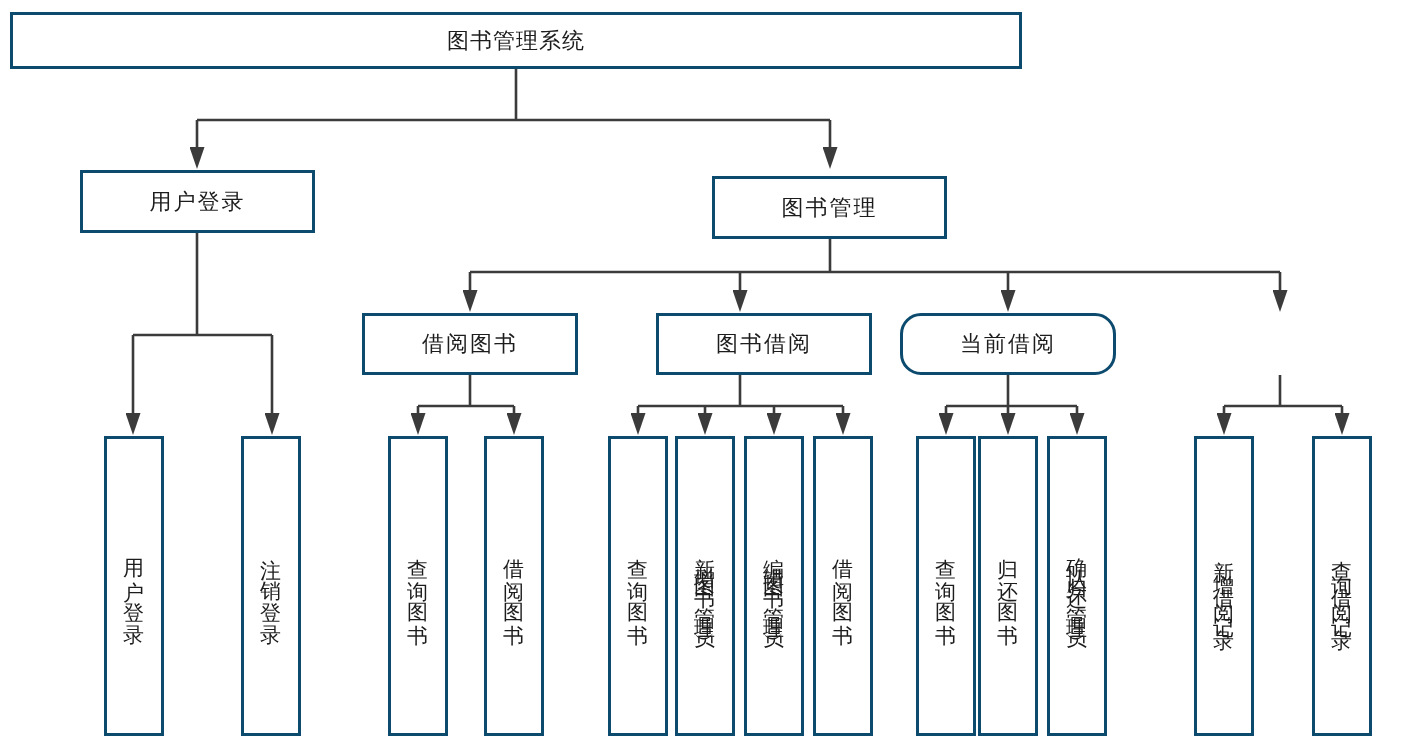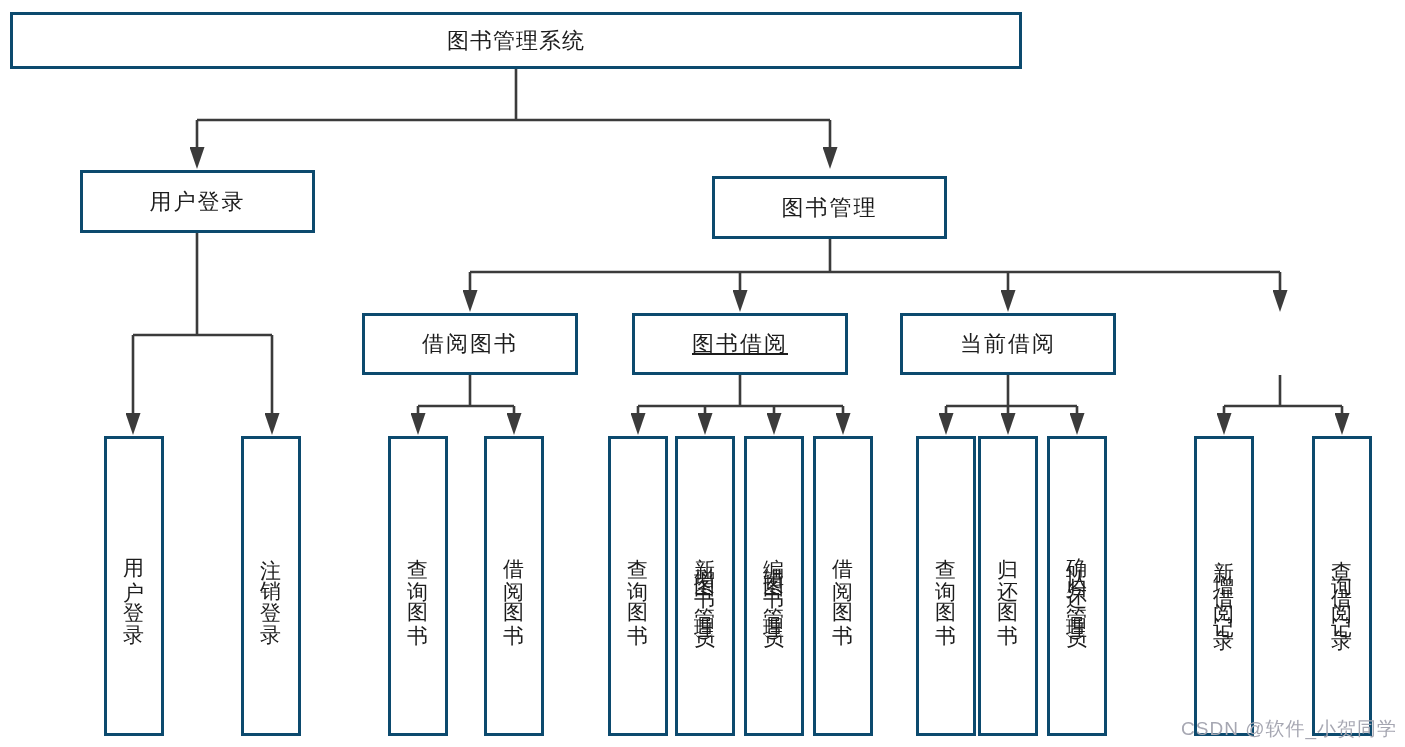--- a/index.html
+++ b/index.html
@@ -92,22 +92,22 @@
       <line x1="1342" y1="406" x2="1342" y2="416" marker-end="url(#arw)"></line>
     </g>
   </svg>
 
   <div class="box root">图书管理系统</div>
 
   <div class="box lvl2" style="left:80px;">用户登录</div>
   <div class="box lvl2" style="left:712px;margin-top:6px;">图书管理</div>
 
   <div class="box lvl3" style="left:362px;">借阅图书</div>
-  <div class="box lvl3" style="left:632px;text-decoration:underline;">图书借阅</div>
-  <div class="box lvl3" style="left:900px;">当前借阅</div>
+  <div class="box lvl3" style="left:656px;">图书借阅</div>
+  <div class="box lvl3" style="left:900px;border-radius:21px;">当前借阅</div>
 
   <div class="box leaf sp4" style="left:104px;">
     <span>用户登录</span>
   </div>
   <div class="box leaf sp4" style="left:241px;">
     <span>注销登录</span>
   </div>
 
   <div class="box leaf sp4" style="left:388px;">
     <span>查询图书</span>
@@ -139,15 +139,14 @@
     <span>确认归还（管理员）</span>
   </div>
 
   <div class="box leaf sp6" style="left:1194px;">
     <span>新增借阅记录</span>
   </div>
   <div class="box leaf sp6" style="left:1312px;">
     <span>查询借阅记录</span>
   </div>
 
-  <div class="watermark">CSDN @软件_小贺同学</div>
 
 </div>
 
 </body></html>

